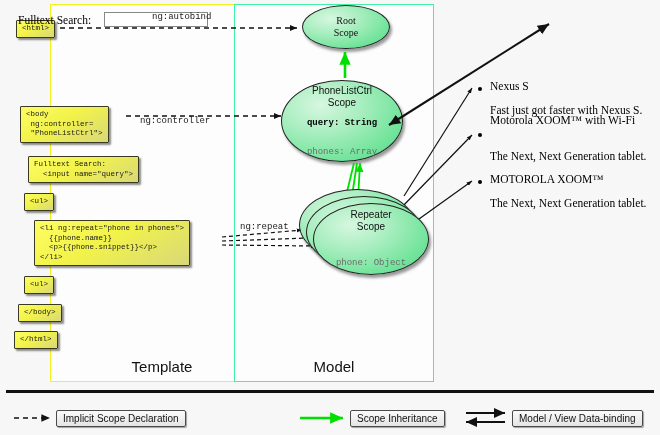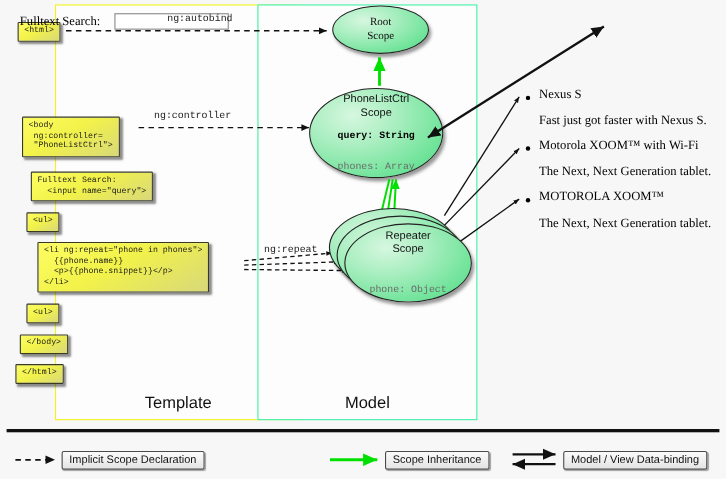--- a/index.html
+++ b/index.html
@@ -132,21 +132,21 @@
   </div>
 
   <div class="view-serif" id="view-search-label">Fulltext Search:</div>
   <div id="view-search-input" title=""></div>
 
   <div class="view-bullet" style="left:478px;top:87px;"></div>
   <div class="view-serif view-item" style="left:490px;top:80px;">Nexus S</div>
   <div class="view-serif view-item" style="left:490px;top:104px;">Fast just got faster with Nexus S.</div>
 
   <div class="view-bullet" style="left:478px;top:133px;"></div>
-  <div class="view-serif view-item" style="left:490px;top:126px;">Motorola XOOM™  with Wi-Fi</div>
+  <div class="view-serif view-item" style="left:490px;top:114px;">Motorola XOOM™  with Wi-Fi</div>
   <div class="view-serif view-item" style="left:490px;top:150px;">The Next, Next Generation tablet.</div>
 
   <div class="view-bullet" style="left:478px;top:180px;"></div>
   <div class="view-serif view-item" style="left:490px;top:173px;">MOTOROLA XOOM™</div>
   <div class="view-serif view-item" style="left:490px;top:197px;">The Next, Next Generation tablet.</div>
 
   <svg id="edges" viewBox="0 0 660 435">
     <defs>
       <marker id="arrow-black" viewBox="0 0 10 10" refX="9" refY="5" markerWidth="6" markerHeight="6" orient="auto-start-reverse">
         <path d="M0,1 L9,5 L0,9 z" fill="#111"></path>
@@ -179,21 +179,21 @@
     <line x1="400" y1="209" x2="472" y2="135" stroke="#111" stroke-width="1.2" marker-end="url(#arrow-black-sm)"></line>
     <line x1="412" y1="224" x2="472" y2="181" stroke="#111" stroke-width="1.2" marker-end="url(#arrow-black-sm)"></line>
 
     <line x1="14" y1="418" x2="50" y2="418" stroke="#111" stroke-width="1.6" stroke-dasharray="5,4" marker-end="url(#arrow-black)"></line>
     <line x1="300" y1="418" x2="343" y2="418" stroke="#00e000" stroke-width="2.6" marker-end="url(#arrow-green)"></line>
     <line x1="466" y1="413" x2="505" y2="413" stroke="#111" stroke-width="2.1" marker-end="url(#arrow-black)"></line>
     <line x1="505" y1="422" x2="466" y2="422" stroke="#111" stroke-width="2.1" marker-end="url(#arrow-black)"></line>
   </svg>
 
   <div class="edge-label" style="left:152px;top:12px;">ng:autobind</div>
-  <div class="edge-label" style="left:140px;top:100px;">ng:controller</div>
+  <div class="edge-label" style="left:140px;top:116px;">ng:controller</div>
   <div class="edge-label" style="left:240px;top:222px;">ng:repeat</div>
 
   <div id="legend-rule"></div>
 
   <div class="legend-box" style="left:56px;top:410px;">Implicit Scope Declaration</div>
   <div class="legend-box" style="left:350px;top:410px;">Scope Inheritance</div>
   <div class="legend-box" style="left:512px;top:410px;">Model / View Data-binding</div>
 
 </div>
 

